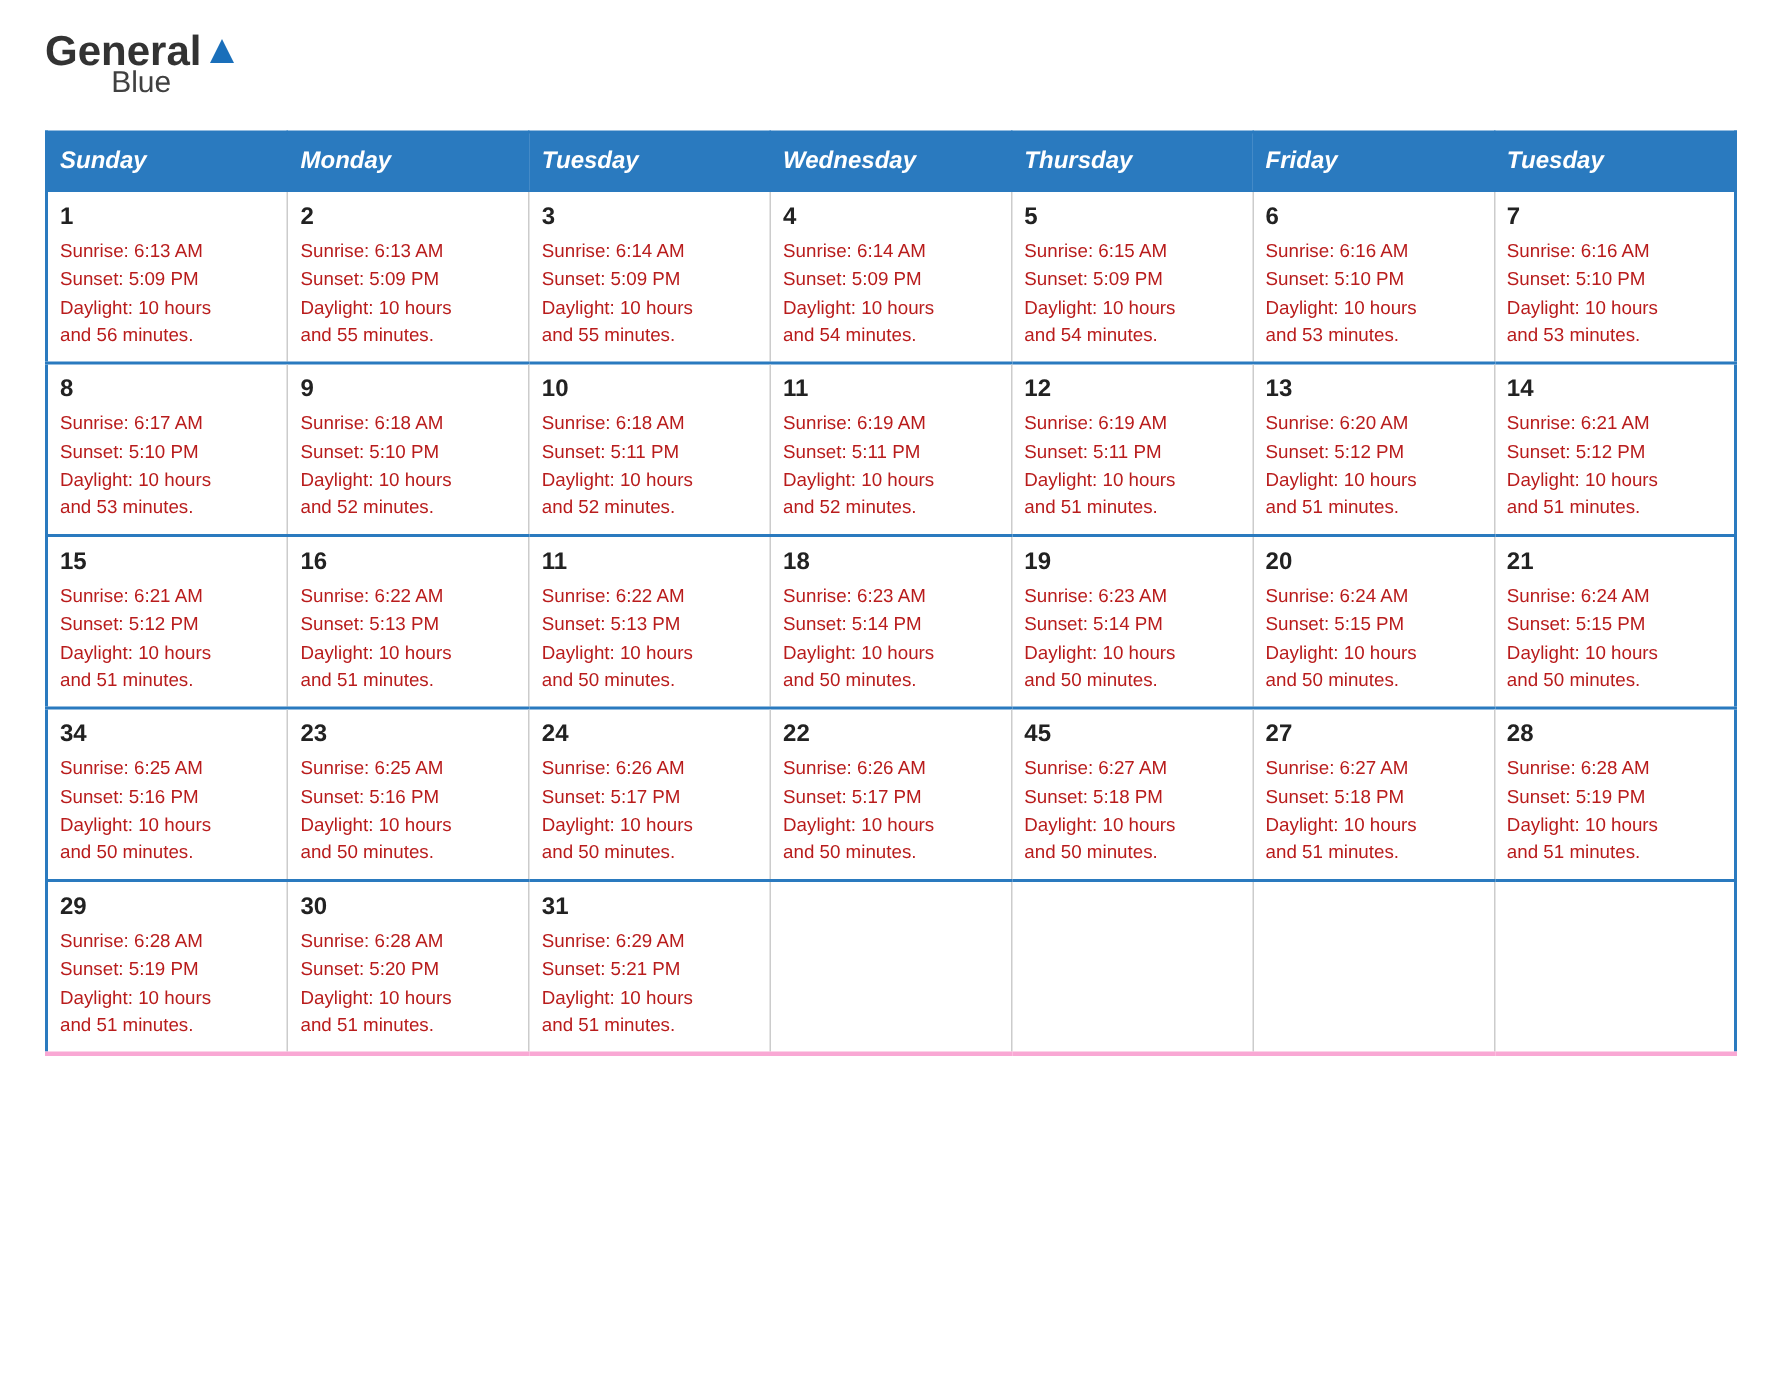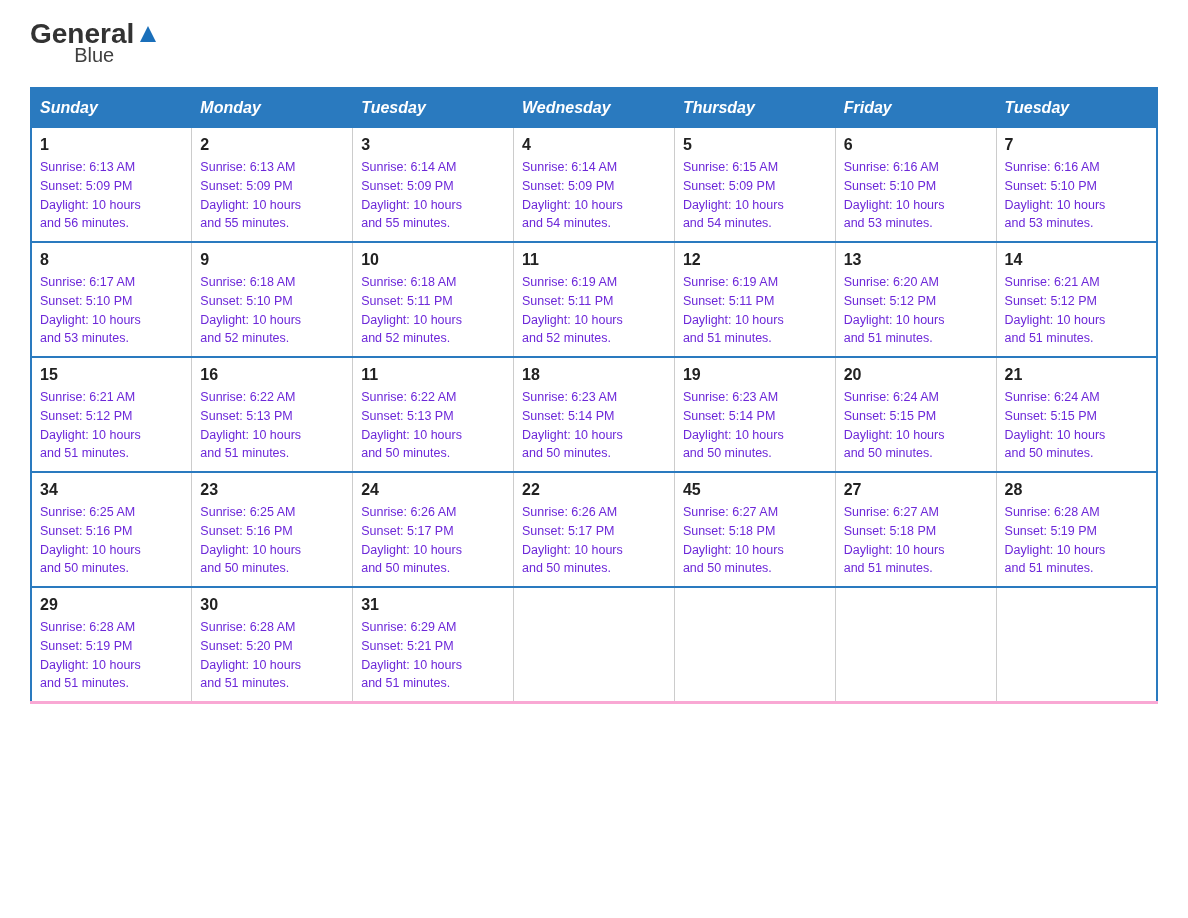--- a/index.html
+++ b/index.html
@@ -77,21 +77,21 @@
     }
     .day-number {
       font-size: 16px;
       font-weight: bold;
       color: #222;
       display: block;
       margin-bottom: 4px;
     }
     .day-info {
       font-size: 12.5px;
-      color: #6d28d9;
+      color: #b91c1c;
       line-height: 1.5;
     }
     .empty-cell {
       background: #fff;
     }
   </style>
 </head>
 <body>
 
 <div class="header">

